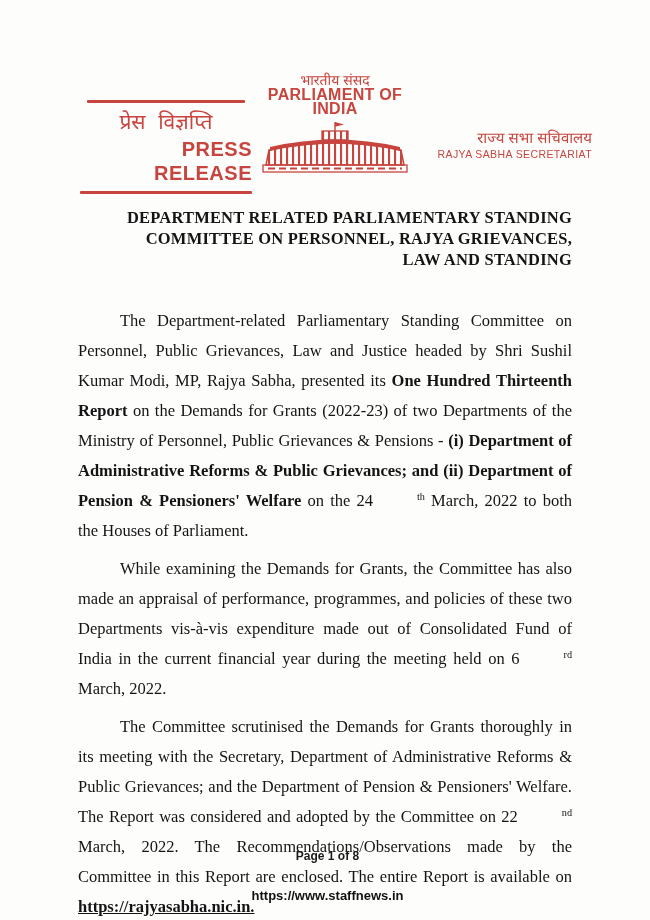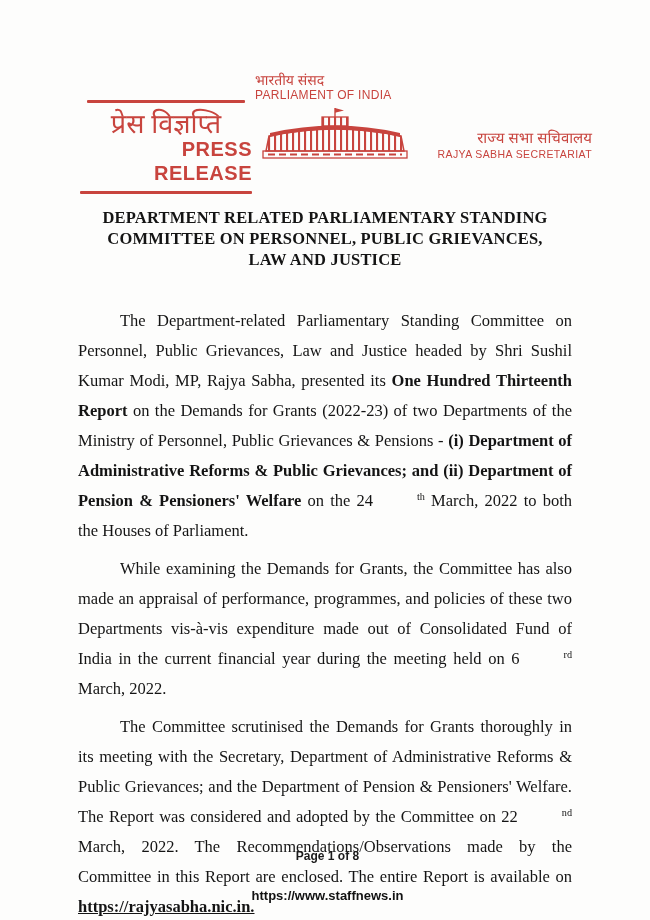--- a/index.html
+++ b/index.html
@@ -29,49 +29,50 @@
     color: var(--accent);
   }
   .stamp-rule {
     height: 3px;
     background: var(--accent);
     border-radius: 1px;
   }
   .stamp-rule.top { width: 158px; margin: 0 auto 8px auto; }
   .stamp-rule.bottom { width: 172px; margin: 6px auto 0 auto; }
   .press-stamp .devanagari {
-    font-family: Liberation Serif, serif;
-    font-size: 27px;
+    font-family: Liberation Mono, monospace;
+    font-size: 21px;
     line-height: 26px;
   }
   .press-stamp .latin {
     font-family: "Liberation Sans", sans-serif;
     font-weight: bold;
     font-size: 20px;
     line-height: 24px;
     letter-spacing: 0.5px;
     text-align: right;
   }
 
   .emblem {
     position: absolute;
     left: 255px;
     top: 72px;
     width: 160px;
+    text-align: center;
     color: var(--accent);
   }
   .emblem .devanagari {
     font-family: "Liberation Sans", sans-serif;
     font-size: 14px;
     line-height: 16px;
   }
   .emblem .latin {
     font-family: "Liberation Sans", sans-serif;
-    font-weight: normal;
-    font-size: 12px;
+    font-weight: bold;
+    font-size: 16px;
     line-height: 14px;
     letter-spacing: 0.3px;
   }
   .emblem svg { display: block; margin: 4px auto 0 auto; color: var(--accent); }
 
   .secretariat {
     position: absolute;
     left: 430px;
     top: 128px;
     width: 162px;
@@ -90,21 +91,21 @@
     line-height: 14px;
     letter-spacing: 0.4px;
   }
 
   
   .doc-title {
     position: absolute;
     left: 78px;
     top: 207px;
     width: 494px;
-    text-align: center;
+    text-align: right;
     font-weight: bold;
     font-size: 16.5px;
     line-height: 21px;
     letter-spacing: 0.2px;
   }
 
   
   .body-text {
     position: absolute;
     left: 78px;
@@ -184,22 +185,22 @@
     </svg>
   </div>
 
   <div class="secretariat">
     <div class="devanagari">राज्य सभा सचिवालय</div>
     <div class="latin">RAJYA SABHA SECRETARIAT</div>
   </div>
 
   <div class="doc-title">
       <div>DEPARTMENT RELATED PARLIAMENTARY STANDING</div>
-      <div>COMMITTEE ON PERSONNEL, PUBLIC GRIEVANCES,</div>
-      <div>LAW AND JUSTICE</div>
+      <div>COMMITTEE ON PERSONNEL, RAJYA GRIEVANCES,</div>
+      <div>LAW AND STANDING</div>
     </div>
 
   <div class="body-text">
     <p><span>The Department-related Parliamentary Standing Committee on Personnel, Public Grievances, Law and Justice headed by Shri Sushil Kumar Modi, MP, Rajya Sabha, presented its </span><span class="b">One Hundred Thirteenth Report</span><span> on the Demands for Grants (2022-23) of two Departments of the Ministry of Personnel, Public Grievances &amp; Pensions - </span><span class="b">(i) Department of Administrative Reforms &amp; Public Grievances; and (ii) Department of Pension &amp; Pensioners' Welfare</span><span> on the 24</span><sup>th</sup><span> March, 2022 to both the Houses of Parliament.</span></p>
     <p><span>While examining the Demands for Grants, the Committee has also made an appraisal of performance, programmes, and policies of these two Departments vis-à-vis expenditure made out of Consolidated Fund of India in the current financial year during the meeting held on 6</span><sup>rd</sup><span> March, 2022.</span></p>
     <p><span>The Committee scrutinised the Demands for Grants thoroughly in its meeting with the Secretary, Department of Administrative Reforms &amp; Public Grievances; and the Department of Pension &amp; Pensioners' Welfare. The Report was considered and adopted by the Committee on 22</span><sup>nd</sup><span> March, 2022. The Recommendations/Observations made by the Committee in this Report are enclosed. The entire Report is available on </span><span class="b u">https://rajyasabha.nic.in.</span></p>
   </div>
 
   <div class="page-indicator">Page 1 of 8</div>
   <div class="source-url">https://www.staffnews.in</div>

